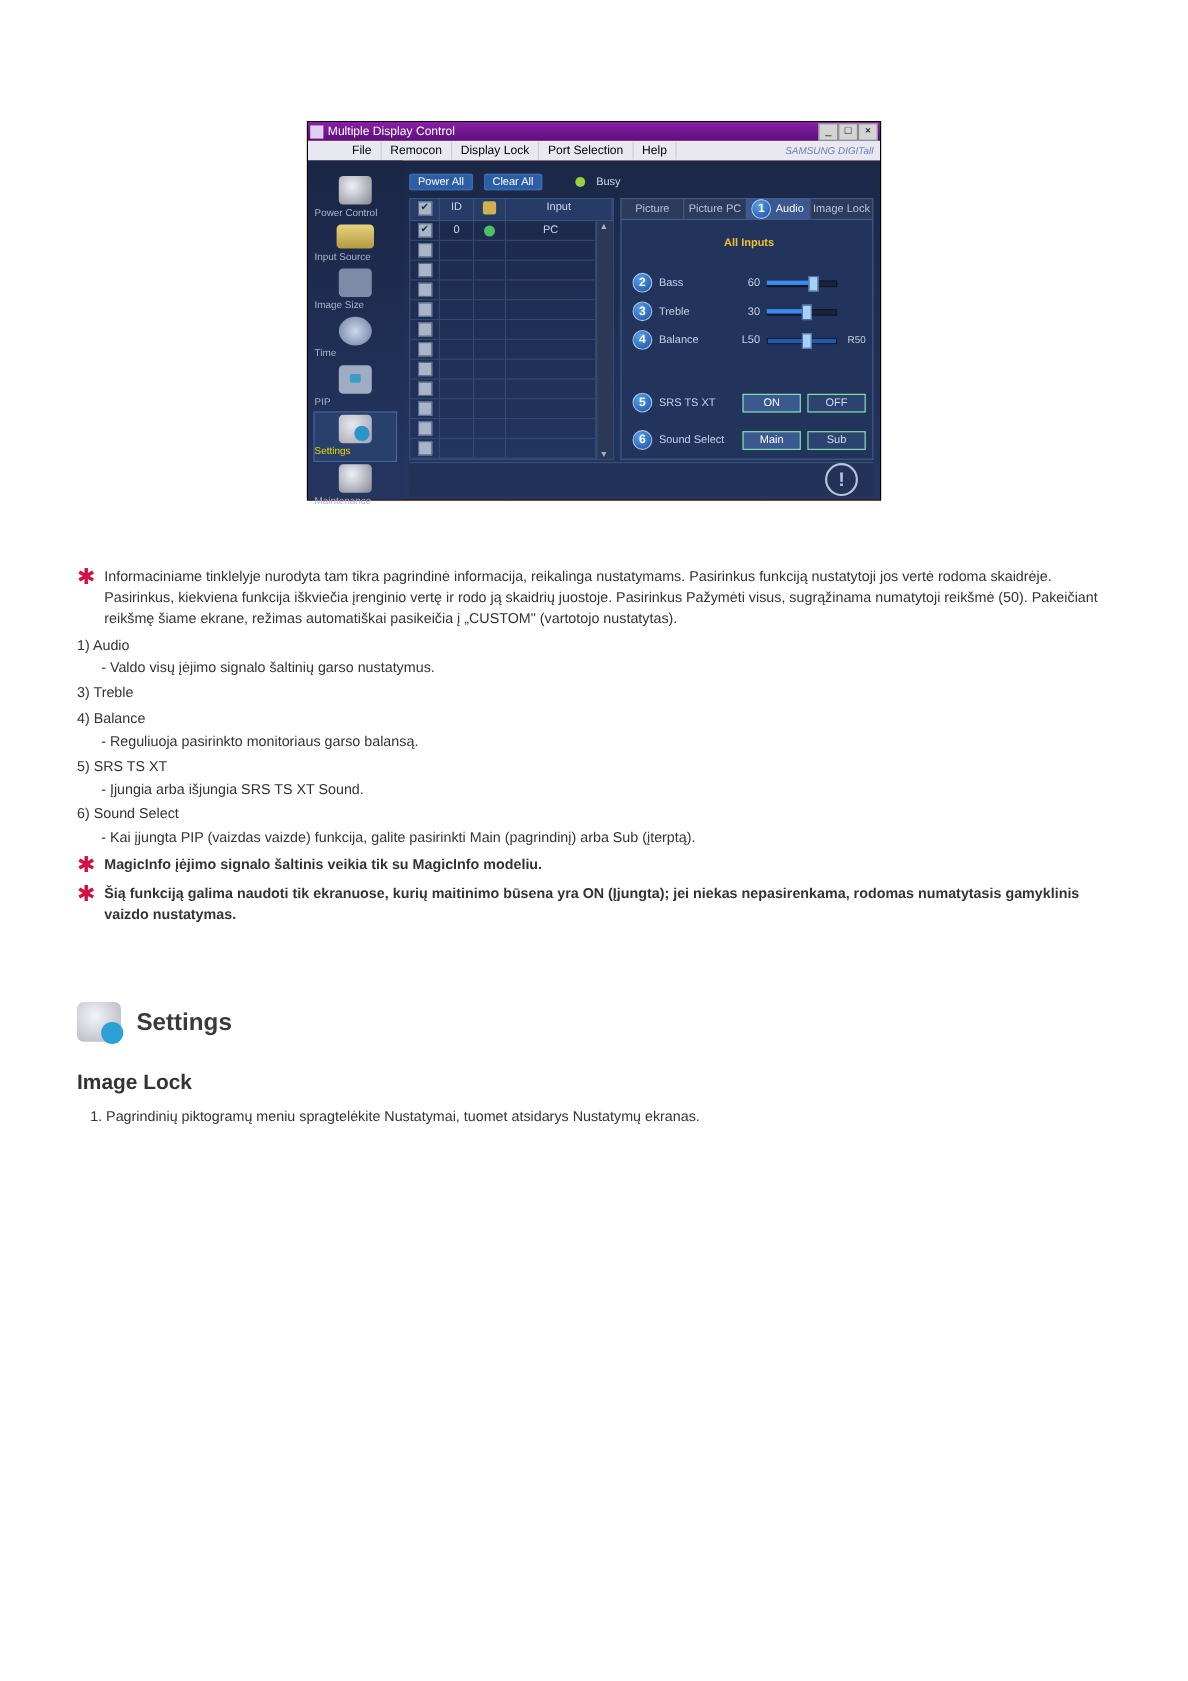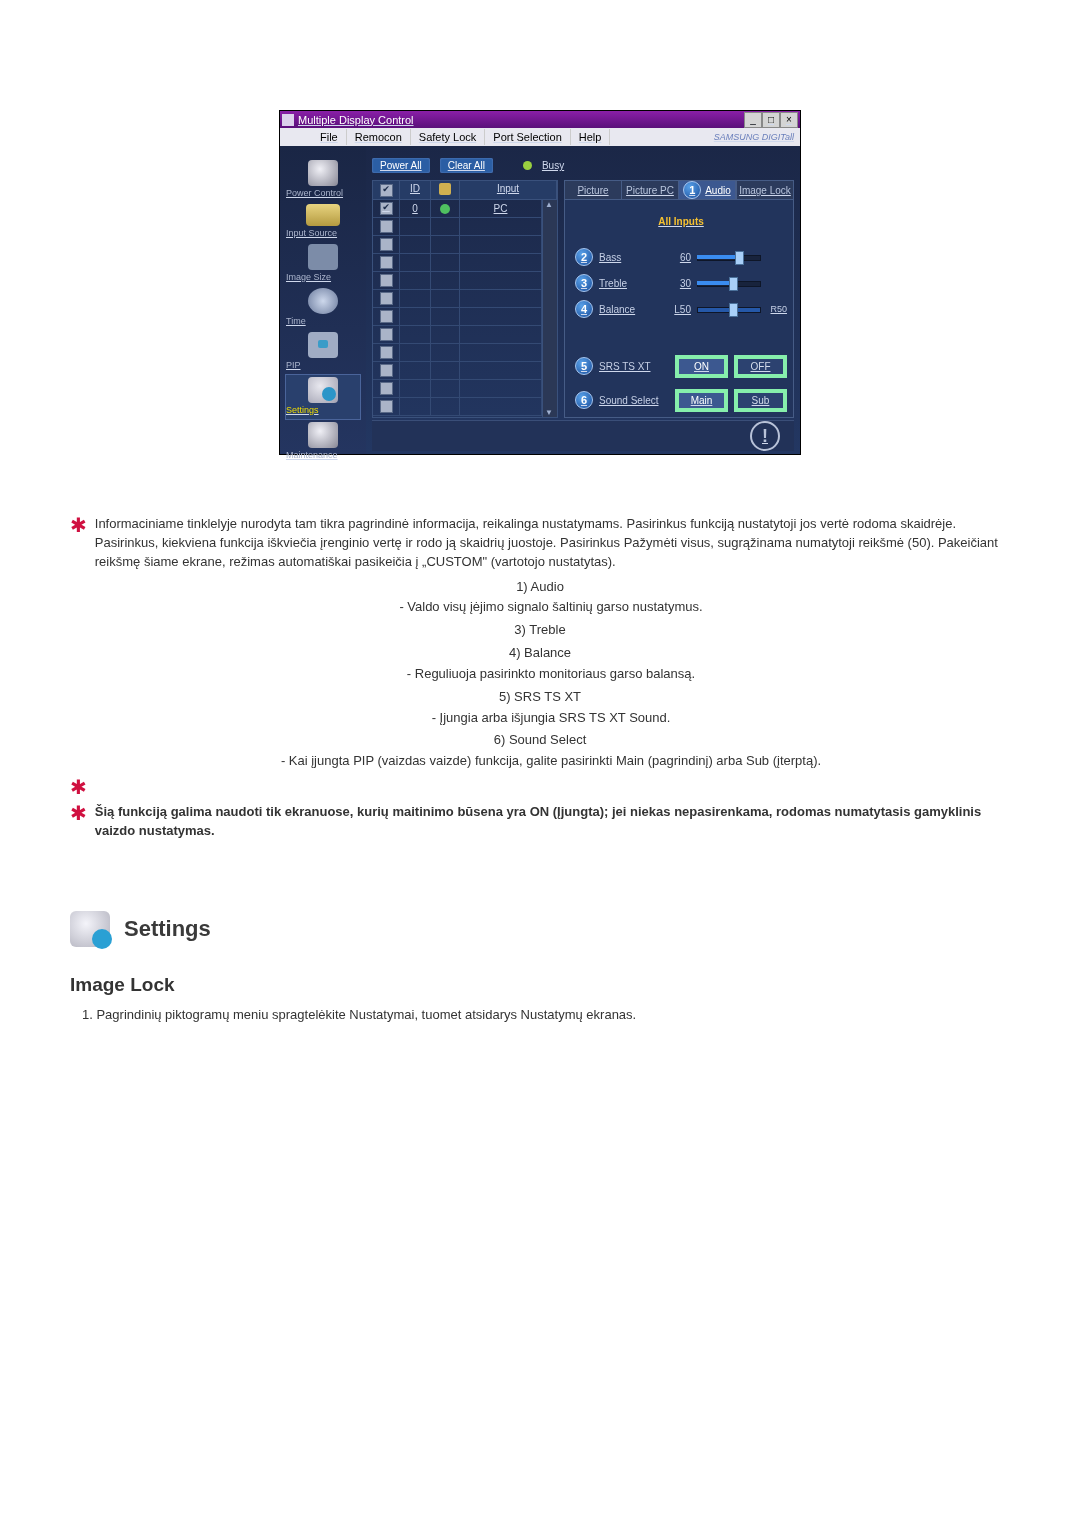--- a/index.html
+++ b/index.html
@@ -16,21 +16,20 @@
     padding: 110px 70px 60px 70px;
     box-sizing: border-box;
   }
   .app-window {
     width: 520px;
     margin: 0 auto 60px auto;
     border: 1px solid #000;
     background: #b91c1c;
     font-size: 11px;
     color: #cfd8ec;
-    text-decoration: underline;
   }
   .titlebar {
     background: linear-gradient(#8a1fa8, #5a0f7a);
     color: #fff;
     display: flex;
     align-items: center;
     height: 17px;
     padding: 0 2px;
     font-size: 11px;
   }
@@ -295,34 +294,34 @@
   .slider-track{
     height:4px;background:#18233c;border:1px solid #0e1628;position:absolute;left:0;right:0;top:3px;
   }
   .slider-fill{height:4px;background:#3a8cf0;position:absolute;top:3px;left:0;}
   .slider-thumb{width:7px;height:12px;background:#a8cff8;position:absolute;top:-1px;border:1px solid #4a709a;}
   .sr-endpad{width:20px;font-size:9px;color:#c6d0e6;text-align:right;}
   .toggle-row{
     display:flex;align-items:center;gap:6px;font-size:10px;height:22px;margin-top:6px;
   }
   .tr-label{width:70px;color:#c6d0e6;}
-  .tbtn{flex:1;background:#2c4270;border:4px solid #86efac;text-align:center;padding:2px 0;color:#d4dceb;font-size:10px;}
+  .tbtn{flex:1;background:#2c4270;border:1px solid #86efac;text-align:center;padding:2px 0;color:#d4dceb;font-size:10px;}
   .tbtn.on{background:#3c5890;color:#fff;}
   .footer-bar{
     height:36px;background:#223258;border-top:1px solid #3a4e78;display:flex;align-items:center;justify-content:flex-end;padding:0 14px;
     margin-top:2px;
   }
   .warn-icon{
     width:26px;height:26px;border-radius:50%;border:2px solid #b8c2d8;display:flex;align-items:center;justify-content:center;color:#b8c2d8;font-size:18px;font-weight:bold;
   }
 
   .doc-text{font-size:13px;line-height:1.45;color:#333;}
   .star-item{display:flex;gap:8px;margin:6px 0;}
   .star{color:#d01040;font-size:20px;line-height:1;}
-  .num-list{margin:4px 0 4px 0;text-align:center;}
+  .num-list{margin:4px 0 4px 0;}
   .num-item{margin:4px 0;}
   .num-sub{margin:2px 0 0 22px;}
   .bold{font-weight:bold;}
 
   .section-head{display:flex;align-items:center;gap:14px;margin:70px 0 18px 0;}
   .section-icon{
     width:40px;height:36px;background:radial-gradient(circle at 40% 35%, #f4f4fa, #b0b0bc);border-radius:6px;position:relative;
   }
   .section-icon::after{content:"";position:absolute;width:20px;height:20px;border-radius:50%;background:#2aa0d4;bottom:-2px;right:-2px;}
   .section-title{font-size:22px;font-weight:bold;color:#3a3a3a;}
@@ -342,21 +341,21 @@
       </div>
       <div class="tb-controls">
         <div class="tb-btn">_</div>
         <div class="tb-btn">□</div>
         <div class="tb-btn">×</div>
       </div>
     </div>
     <div class="menubar">
       <div class="mitem">File</div>
       <div class="mitem">Remocon</div>
-      <div class="mitem">Safety Lock</div>
+      <div class="mitem">Display Lock</div>
       <div class="mitem">Port Selection</div>
       <div class="mitem">Help</div>
       <div class="brand">SAMSUNG DIGITall</div>
     </div>
     <div class="app-body">
       <div class="sidebar">
         <div class="side-item">
           <div class="side-icon cube"></div>
           <div class="side-label">Power Control</div>
         </div>
@@ -606,20 +605,21 @@
         <div class="num-sub">- Įjungia arba išjungia SRS TS XT Sound.</div>
       </div>
       <div class="num-item">
         <span>6)</span> <span>Sound Select</span>
         <div class="num-sub">- Kai įjungta PIP (vaizdas vaizde) funkcija, galite pasirinkti Main (pagrindinį) arba Sub (įterptą).</div>
       </div>
     </div>
 
     <div class="star-item">
       <span class="star">✱</span>
+      <span class="bold">MagicInfo įėjimo signalo šaltinis veikia tik su MagicInfo modeliu.</span>
     </div>
     <div class="star-item">
       <span class="star">✱</span>
       <span class="bold">Šią funkciją galima naudoti tik ekranuose, kurių maitinimo būsena yra ON (Įjungta); jei niekas nepasirenkama, rodomas numatytasis gamyklinis vaizdo nustatymas.</span>
     </div>
 
     <div class="section-head">
       <div class="section-icon"></div>
       <div class="section-title">Settings</div>
     </div>

